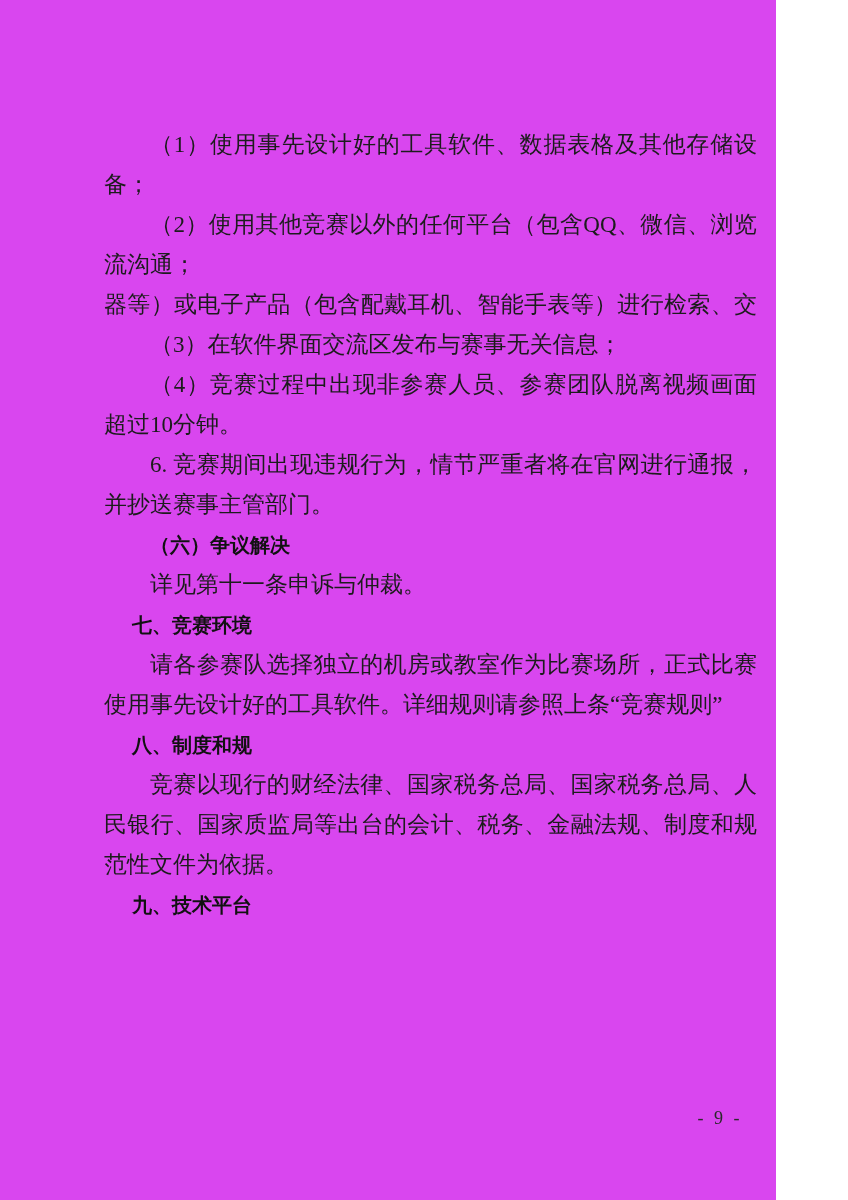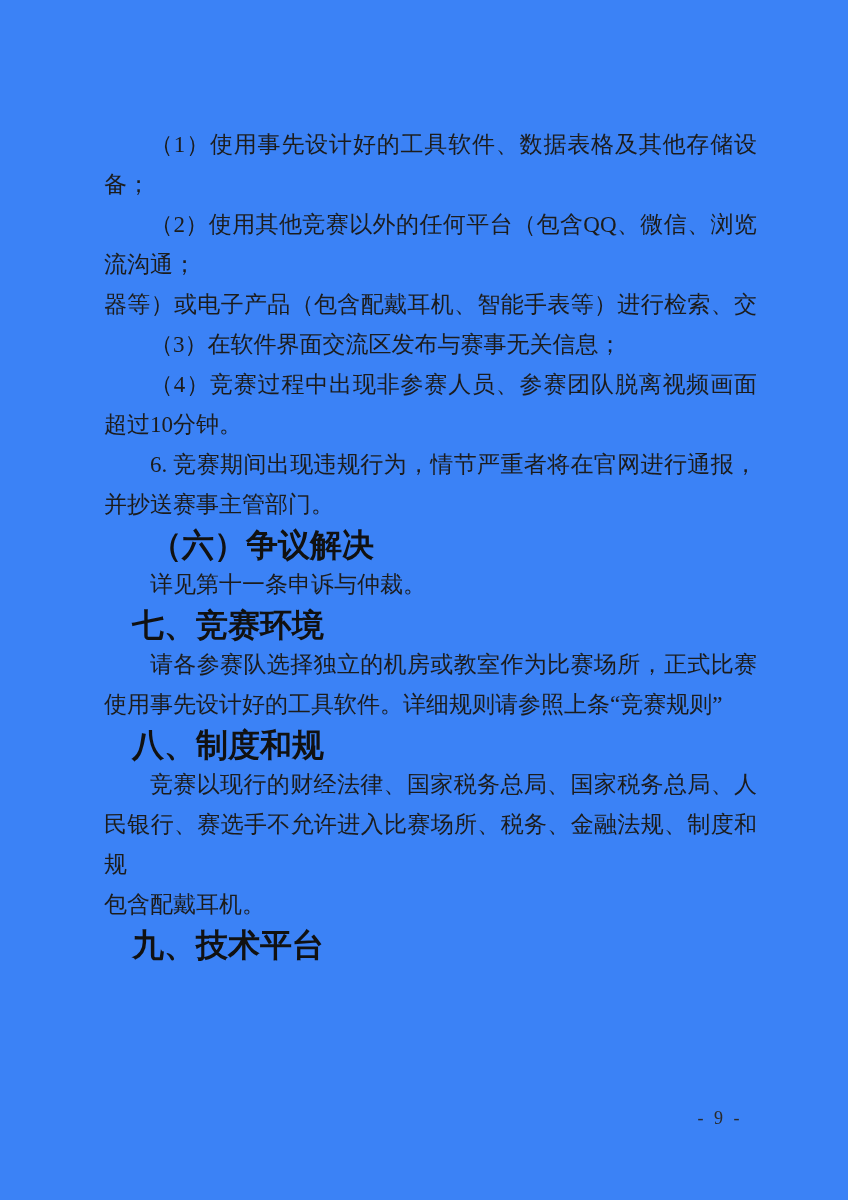--- a/index.html
+++ b/index.html
@@ -5,23 +5,23 @@
   html, body {
     margin: 0;
     padding: 0;
     width: 848px;
     height: 1200px;
     background: #ffffff;
     overflow: hidden;
   }
   .page {
     position: relative;
-    width: 848px;
+    width: 776px;
     height: 1200px;
-    background: #3b82f6;
+    background: #d946ef;
     color: #1c1c1c;
   }
   .doc-body {
     position: absolute;
     left: 104px;
     top: 125px;
     width: 653px;
     font-family: "Liberation Serif", "DejaVu Serif", serif;
     font-size: 23px;
     line-height: 40px;
@@ -34,21 +34,21 @@
   }
   .ln.last {
     text-align: left;
     text-align-last: left;
   }
   .ind  { text-indent: 46px; }  
   .indh { text-indent: 28px; }  
   .hd {
     font-family: Liberation Sans, sans-serif;
     font-weight: bold;
-    font-size: 32px;
+    font-size: 20px;
     text-align: left;
     text-align-last: left;
     color: #111111;
   }
   .page-number {
     position: absolute;
     left: 660px;
     top: 1108px;
     width: 120px;
     text-align: center;
@@ -73,19 +73,19 @@
     <div class="ln last">超过10分钟。</div>
     <div class="ln ind">6. 竞赛期间出现违规行为，情节严重者将在官网进行通报，</div>
     <div class="ln last">并抄送赛事主管部门。</div>
     <div class="ln hd ind">（六）争议解决</div>
     <div class="ln ind last">详见第十一条申诉与仲裁。</div>
     <div class="ln hd indh">七、竞赛环境</div>
     <div class="ln ind">请各参赛队选择独立的机房或教室作为比赛场所，正式比赛</div>
     <div class="ln last">使用事先设计好的工具软件。详细规则请参照上条“竞赛规则”</div>
     <div class="ln hd indh">八、制度和规</div>
     <div class="ln ind">竞赛以现行的财经法律、国家税务总局、国家税务总局、人</div>
-    <div class="ln">民银行、赛选手不允许进入比赛场所、税务、金融法规、制度和规</div>
-    <div class="ln last">包含配戴耳机。</div>
+    <div class="ln">民银行、国家质监局等出台的会计、税务、金融法规、制度和规</div>
+    <div class="ln last">范性文件为依据。</div>
     <div class="ln hd indh">九、技术平台</div>
   </div>
 
   <div class="page-number">- 9 -</div>
 </div>
 
 </body></html>

